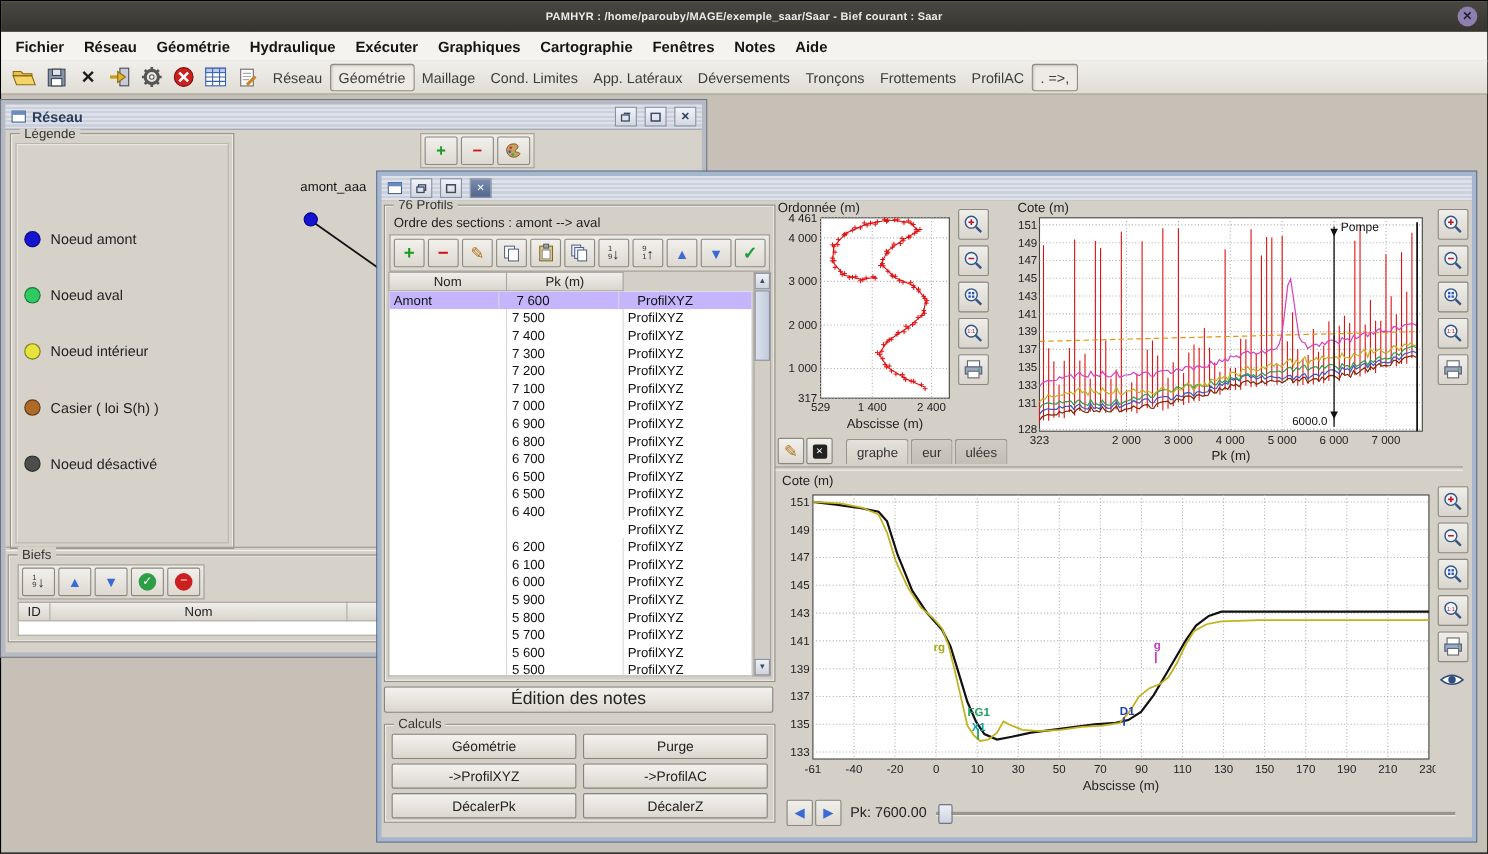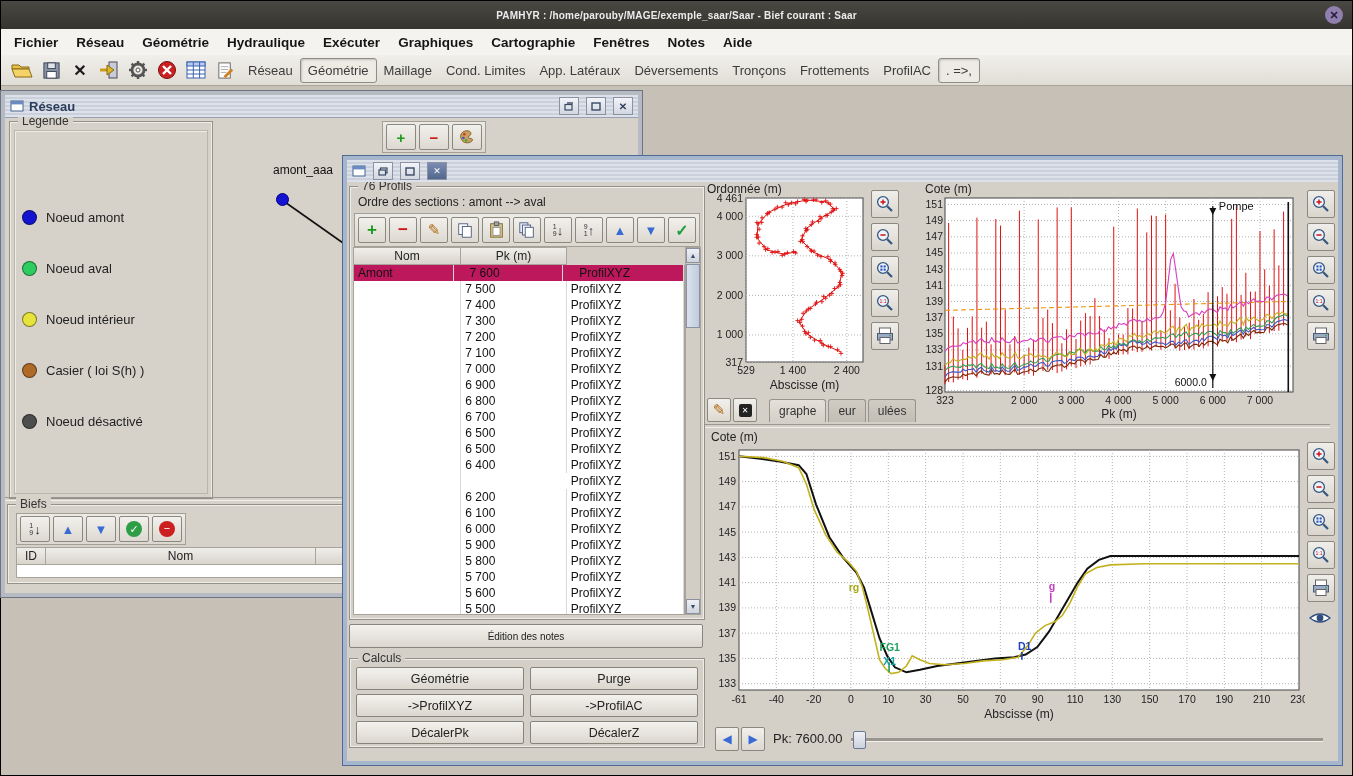--- a/index.html
+++ b/index.html
@@ -41,21 +41,21 @@
   .btn3d{background:linear-gradient(#f4f2ee,#dbd7cf);border:1px solid #86847d;border-radius:2px;display:flex;align-items:center;justify-content:center;cursor:pointer;}
   .pbtn{width:28px;height:24px;background:linear-gradient(#f2f0ec,#ddd9d1);border:1px solid #8a887f;border-radius:2px;display:flex;align-items:center;justify-content:center;font-size:15px;cursor:pointer;}
   .tbar{position:absolute;background:linear-gradient(#edebe5,#dcd8d0);border:1px solid #a39f96;display:flex;align-items:center;gap:3px;padding:2px 3px;}
 
   
   .thead{position:absolute;display:flex;}
   .th{height:18px;background:linear-gradient(#f0eeea,#d9d5cd);border:1px solid #a8a49b;border-left:none;font-size:12px;color:#222;display:flex;align-items:center;justify-content:center;box-sizing:border-box;}
   .th:first-child{border-left:1px solid #a8a49b;}
   .tbody{position:absolute;background:#fff;overflow:hidden;border:1px solid #a8a49b;border-top:none;box-sizing:border-box;}
   .tr{display:flex;height:16px;}
-  .tr.sel{background:#be185d;gap:12px;}
+  .tr.sel{background:#c4b5fd;gap:12px;}
   .td{font-size:12px;color:#111;border-right:1px solid #d8d8d8;box-sizing:border-box;padding:1px 4px 0 4px;white-space:nowrap;overflow:hidden;}
 
   
   .sb{position:absolute;width:16px;background:#d2cec6;border:1px solid #a8a49b;box-sizing:border-box;}
   .sb-btn{position:absolute;left:0;width:14px;height:15px;background:linear-gradient(#eef0f4,#cfd4dd);border:1px solid #8a92a2;display:flex;align-items:center;justify-content:center;font-size:7px;color:#3a4a6a;box-sizing:border-box;}
   .sb-thumb{position:absolute;left:0;width:14px;background:linear-gradient(90deg,#dbe2ee,#c2cbdc);border:1px solid #8a92a2;box-sizing:border-box;}
 
   
   .tab{height:22px;padding:0 9px;font-size:12px;color:#333;border:1px solid #97938a;border-bottom:none;border-radius:3px 3px 0 0;background:linear-gradient(#d0ccc4,#c2beb6);display:flex;align-items:center;}
   .tab.active{background:linear-gradient(#e4e1da,#d4d0c8);}
@@ -453,21 +453,21 @@
               <span class="td" style="width: 118px;">ProfilXYZ</span>
             </div>
           </div>
         <div class="sb" style="left:335px;top:60px;height:368px;">
           <div class="sb-btn" style="top:0;">▲</div>
           <div class="sb-thumb" style="top:16px;height:64px;"></div>
           <div class="sb-btn" style="bottom:0;">▼</div>
         </div>
       </div>
 
-      <button class="btn3d abs" style="left:2px;top:442px;width:354px;height:24px;font-size:10px;color:#222;font-family:inherit;">Édition des notes</button>
+      <button class="btn3d abs" style="left:2px;top:442px;width:354px;height:24px;font-size:16px;color:#222;font-family:inherit;">Édition des notes</button>
 
       <div class="fs" style="left:2px;top:476px;width:354px;height:88px;">
         <span class="fs-label sect">Calculs</span>
         <div id="calc-buttons" class="abs" style="left:6px;top:8px;right:6px;bottom:6px;display:grid;grid-template-columns:1fr 1fr;gap:4px 6px;">
             <button class="btn3d" style="font-size: 12.5px; color: rgb(34, 34, 34); font-family: inherit; height: 23px;">Géométrie</button>
             <button class="btn3d" style="font-size: 12.5px; color: rgb(34, 34, 34); font-family: inherit; height: 23px;">Purge</button>
             <button class="btn3d" style="font-size: 12.5px; color: rgb(34, 34, 34); font-family: inherit; height: 23px;">-&gt;ProfilXYZ</button>
             <button class="btn3d" style="font-size: 12.5px; color: rgb(34, 34, 34); font-family: inherit; height: 23px;">-&gt;ProfilAC</button>
             <button class="btn3d" style="font-size: 12.5px; color: rgb(34, 34, 34); font-family: inherit; height: 23px;">DécalerPk</button>
             <button class="btn3d" style="font-size: 12.5px; color: rgb(34, 34, 34); font-family: inherit; height: 23px;">DécalerZ</button>

